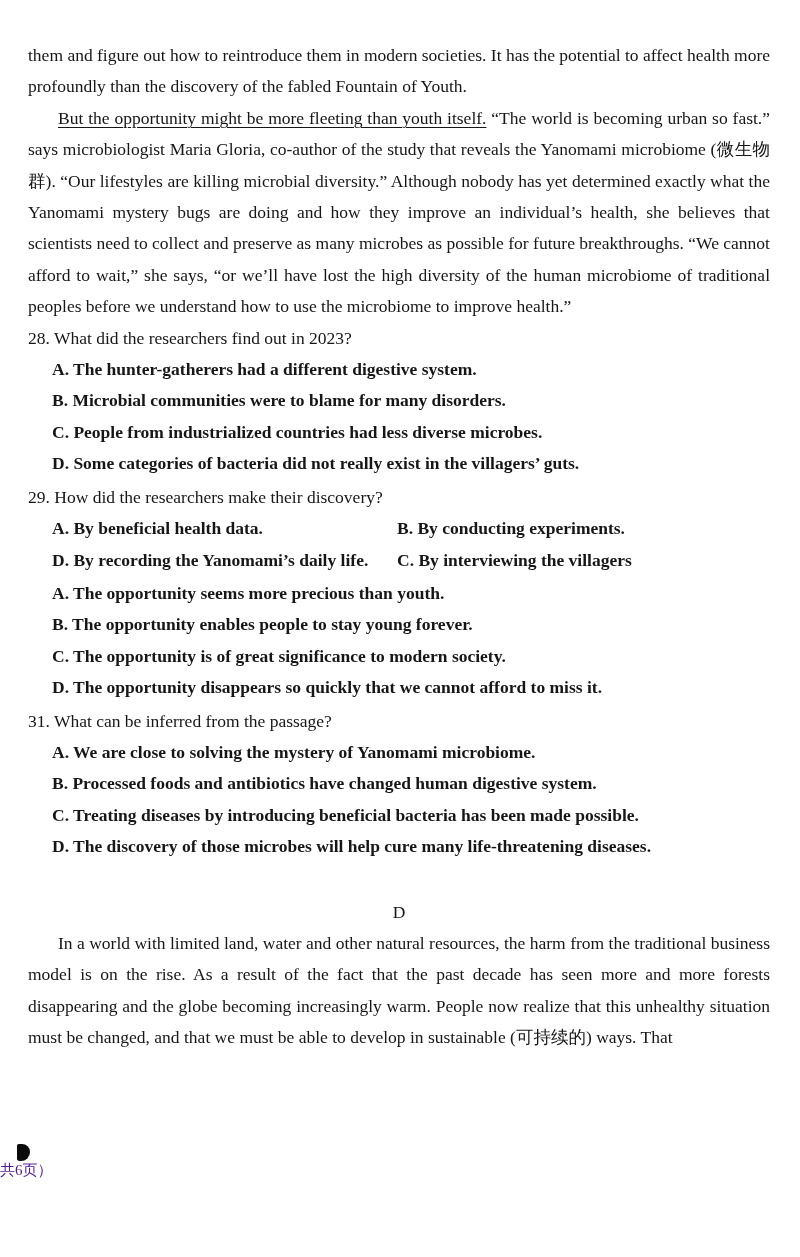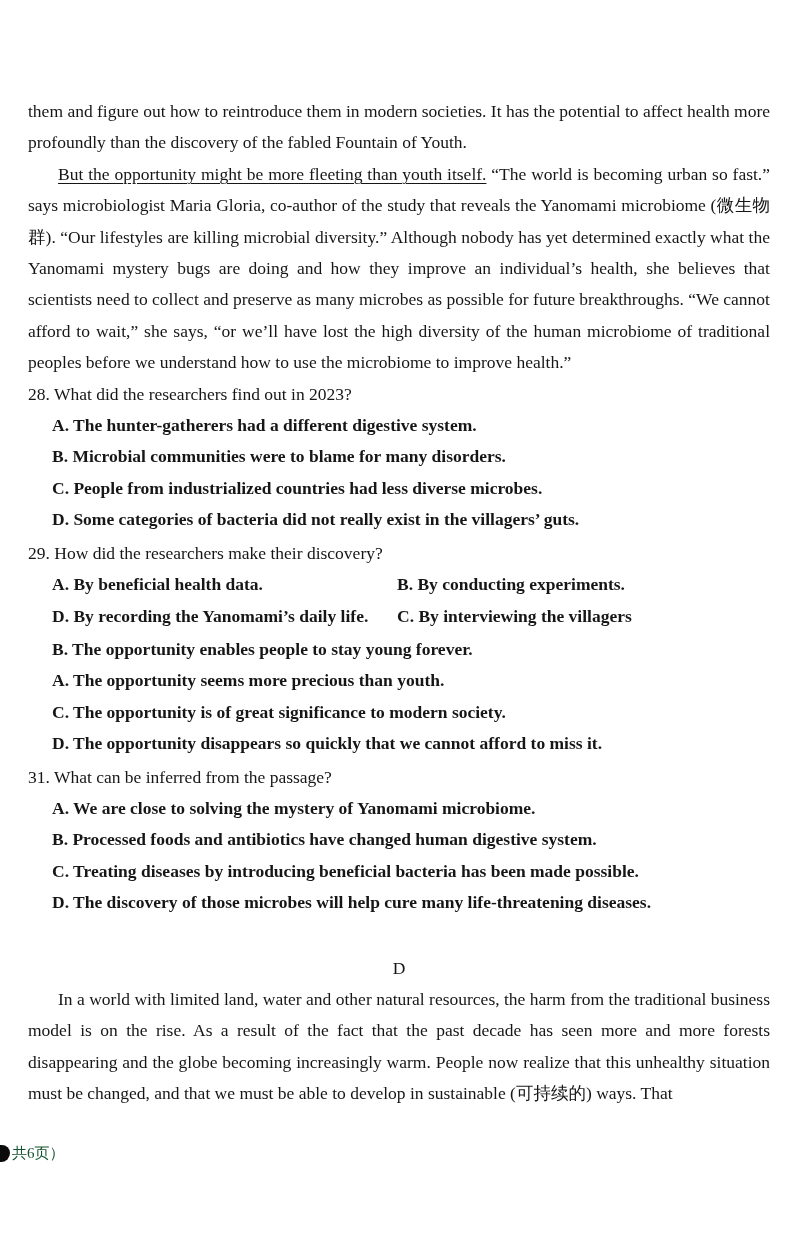--- a/index.html
+++ b/index.html
@@ -6,21 +6,21 @@
   html, body { margin: 0; padding: 0; }
   body {
     width: 800px;
     height: 1257px;
     background: #ffffff;
     font-family: "Liberation Serif", "DejaVu Serif", serif;
     color: #161616;
     position: relative;
     overflow: hidden;
   }
-  .content { padding: 96px 30px 0 28px; }
+  .content { padding: 40px 30px 0 28px; }
   .para, .stem, .option, .section-label {
     font-size: 17.5px;
     line-height: 31.4px;
     margin: 0;
   }
   .para { text-align: justify; }
   .pindent { text-indent: 30px; }
   .underline {
     text-decoration: underline;
     text-underline-offset: 3px;
@@ -38,21 +38,22 @@
     margin-top: 34px;
     font-weight: 400;
   }
   .footer {
     position: absolute;
     top: 1144px;
     left: 0;
     display: flex;
     align-items: center;
     font-size: 15px;
-    color: #14532d;
+    color: #4c1d95;
+    flex-direction: column;
   }
   .scan-mark {
     display: inline-block;
     width: 13px;
     height: 17px;
     background: #0b0b0b;
     border-radius: 2px 9px 10px 3px;
     margin-right: 2px;
     margin-left: -3px;
   }
@@ -79,22 +80,22 @@
       <p class="stem">29. How did the researchers make their discovery?</p>
       <div class="options-grid">
         <p class="option">A. By beneficial health data.</p>
         <p class="option">B. By conducting experiments.</p>
         <p class="option">D. By recording the Yanomami’s daily life.</p>
         <p class="option">C. By interviewing the villagers</p>
       </div>
     </section>
 
     <section class="question">
+      <p class="option">A. The opportunity seems more precious than youth.</p>
       <p class="option">B. The opportunity enables people to stay young forever.</p>
-      <p class="option">A. The opportunity seems more precious than youth.</p>
       <p class="option">C. The opportunity is of great significance to modern society.</p>
       <p class="option">D. The opportunity disappears so quickly that we cannot afford to miss it.</p>
     </section>
 
     <section class="question">
       <p class="stem">31. What can be inferred from the passage?</p>
       <p class="option">A. We are close to solving the mystery of Yanomami microbiome.</p>
       <p class="option">B. Processed foods and antibiotics have changed human digestive system.</p>
       <p class="option">C. Treating diseases by introducing beneficial bacteria has been made possible.</p>
       <p class="option">D. The discovery of those microbes will help cure many life-threatening diseases.</p>

